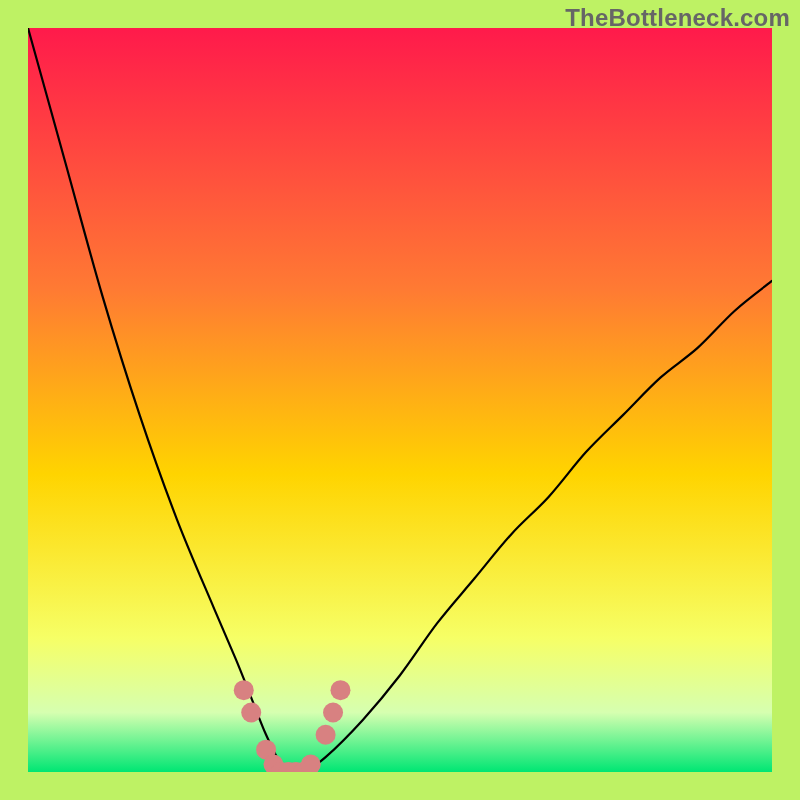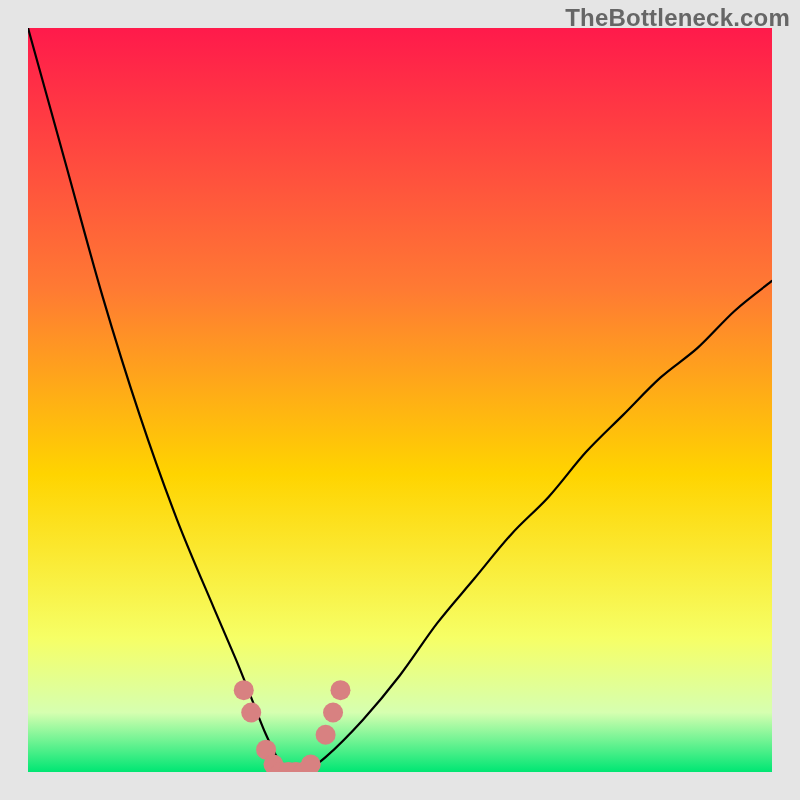--- a/index.html
+++ b/index.html
@@ -6,21 +6,21 @@
     margin: 0;
     padding: 0;
     width: 800px;
     height: 800px;
     background: #000;
     overflow: hidden;
   }
   .frame {
     position: absolute;
     inset: 0;
-    background: #e5e5e5;
+    background: #bef264;
   }
   .plot-area {
     position: absolute;
     left: 28px;
     top: 28px;
     width: 744px;
     height: 744px;
     overflow: hidden;
   }
   .watermark {

